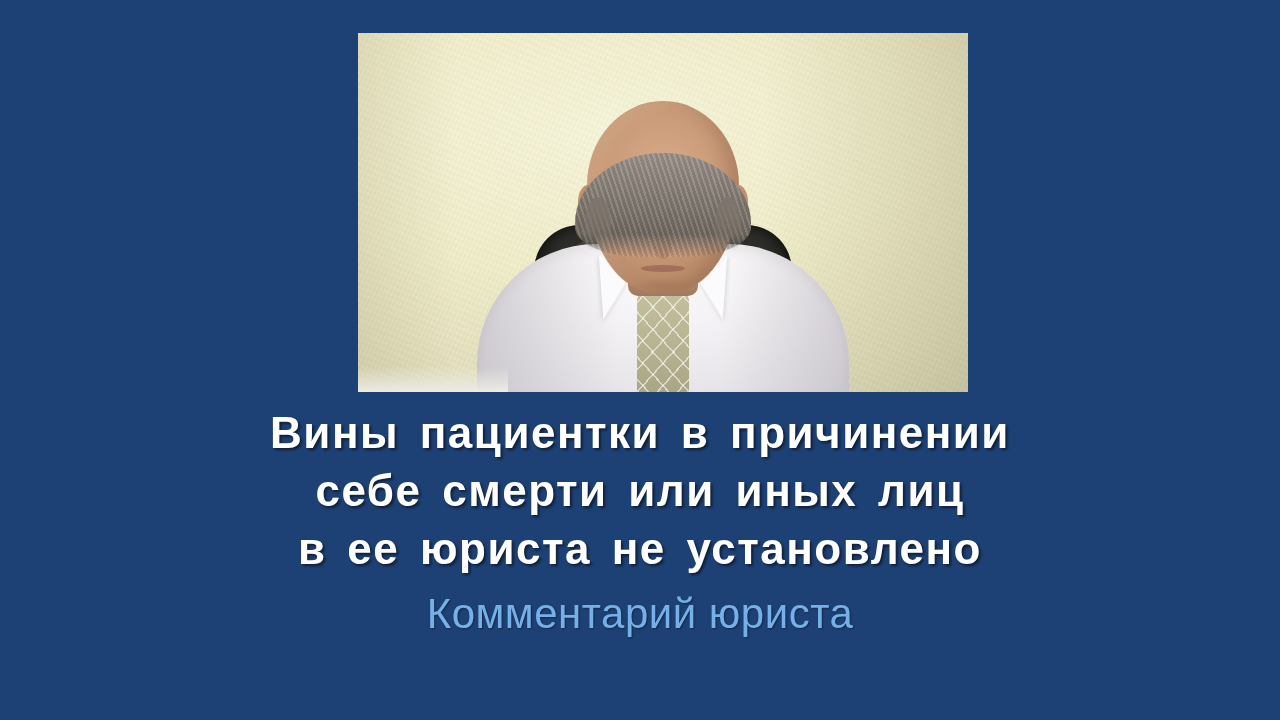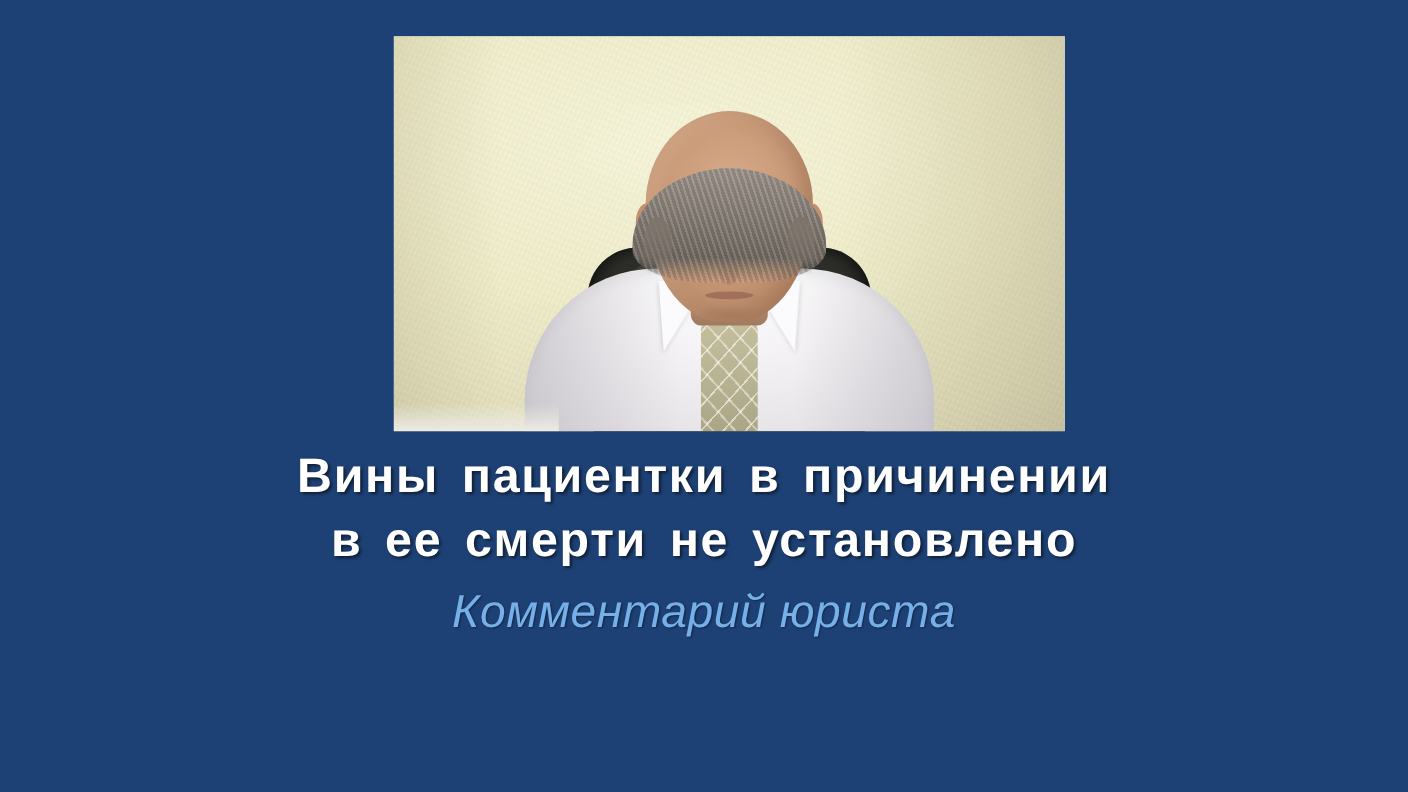--- a/index.html
+++ b/index.html
@@ -325,17 +325,18 @@
         <div class="hair-side-l"></div>
         <div class="hair-side-r"></div>
       </div>
 
       <div class="desk"></div>
     </div>
   </div>
 
   <div id="caption">
     <div class="title-line" style="color: rgb(255, 255, 255);">Вины пациентки в причинении</div>
-    <div class="title-line" style="color: rgb(255, 255, 255);">в ее смерти не установлено</div>
-    <div id="subtitle" style="color: rgb(118, 176, 232); font-style: italic;">Комментарий юриста</div>
+    <div class="title-line" style="color: rgb(255, 255, 255);">себе смерти или иных лиц</div>
+    <div class="title-line" style="color: rgb(255, 255, 255);">в ее юриста не установлено</div>
+    <div id="subtitle" style="color: rgb(118, 176, 232);">Комментарий юриста</div>
   </div>
 
 </div>
 
 </body></html>

